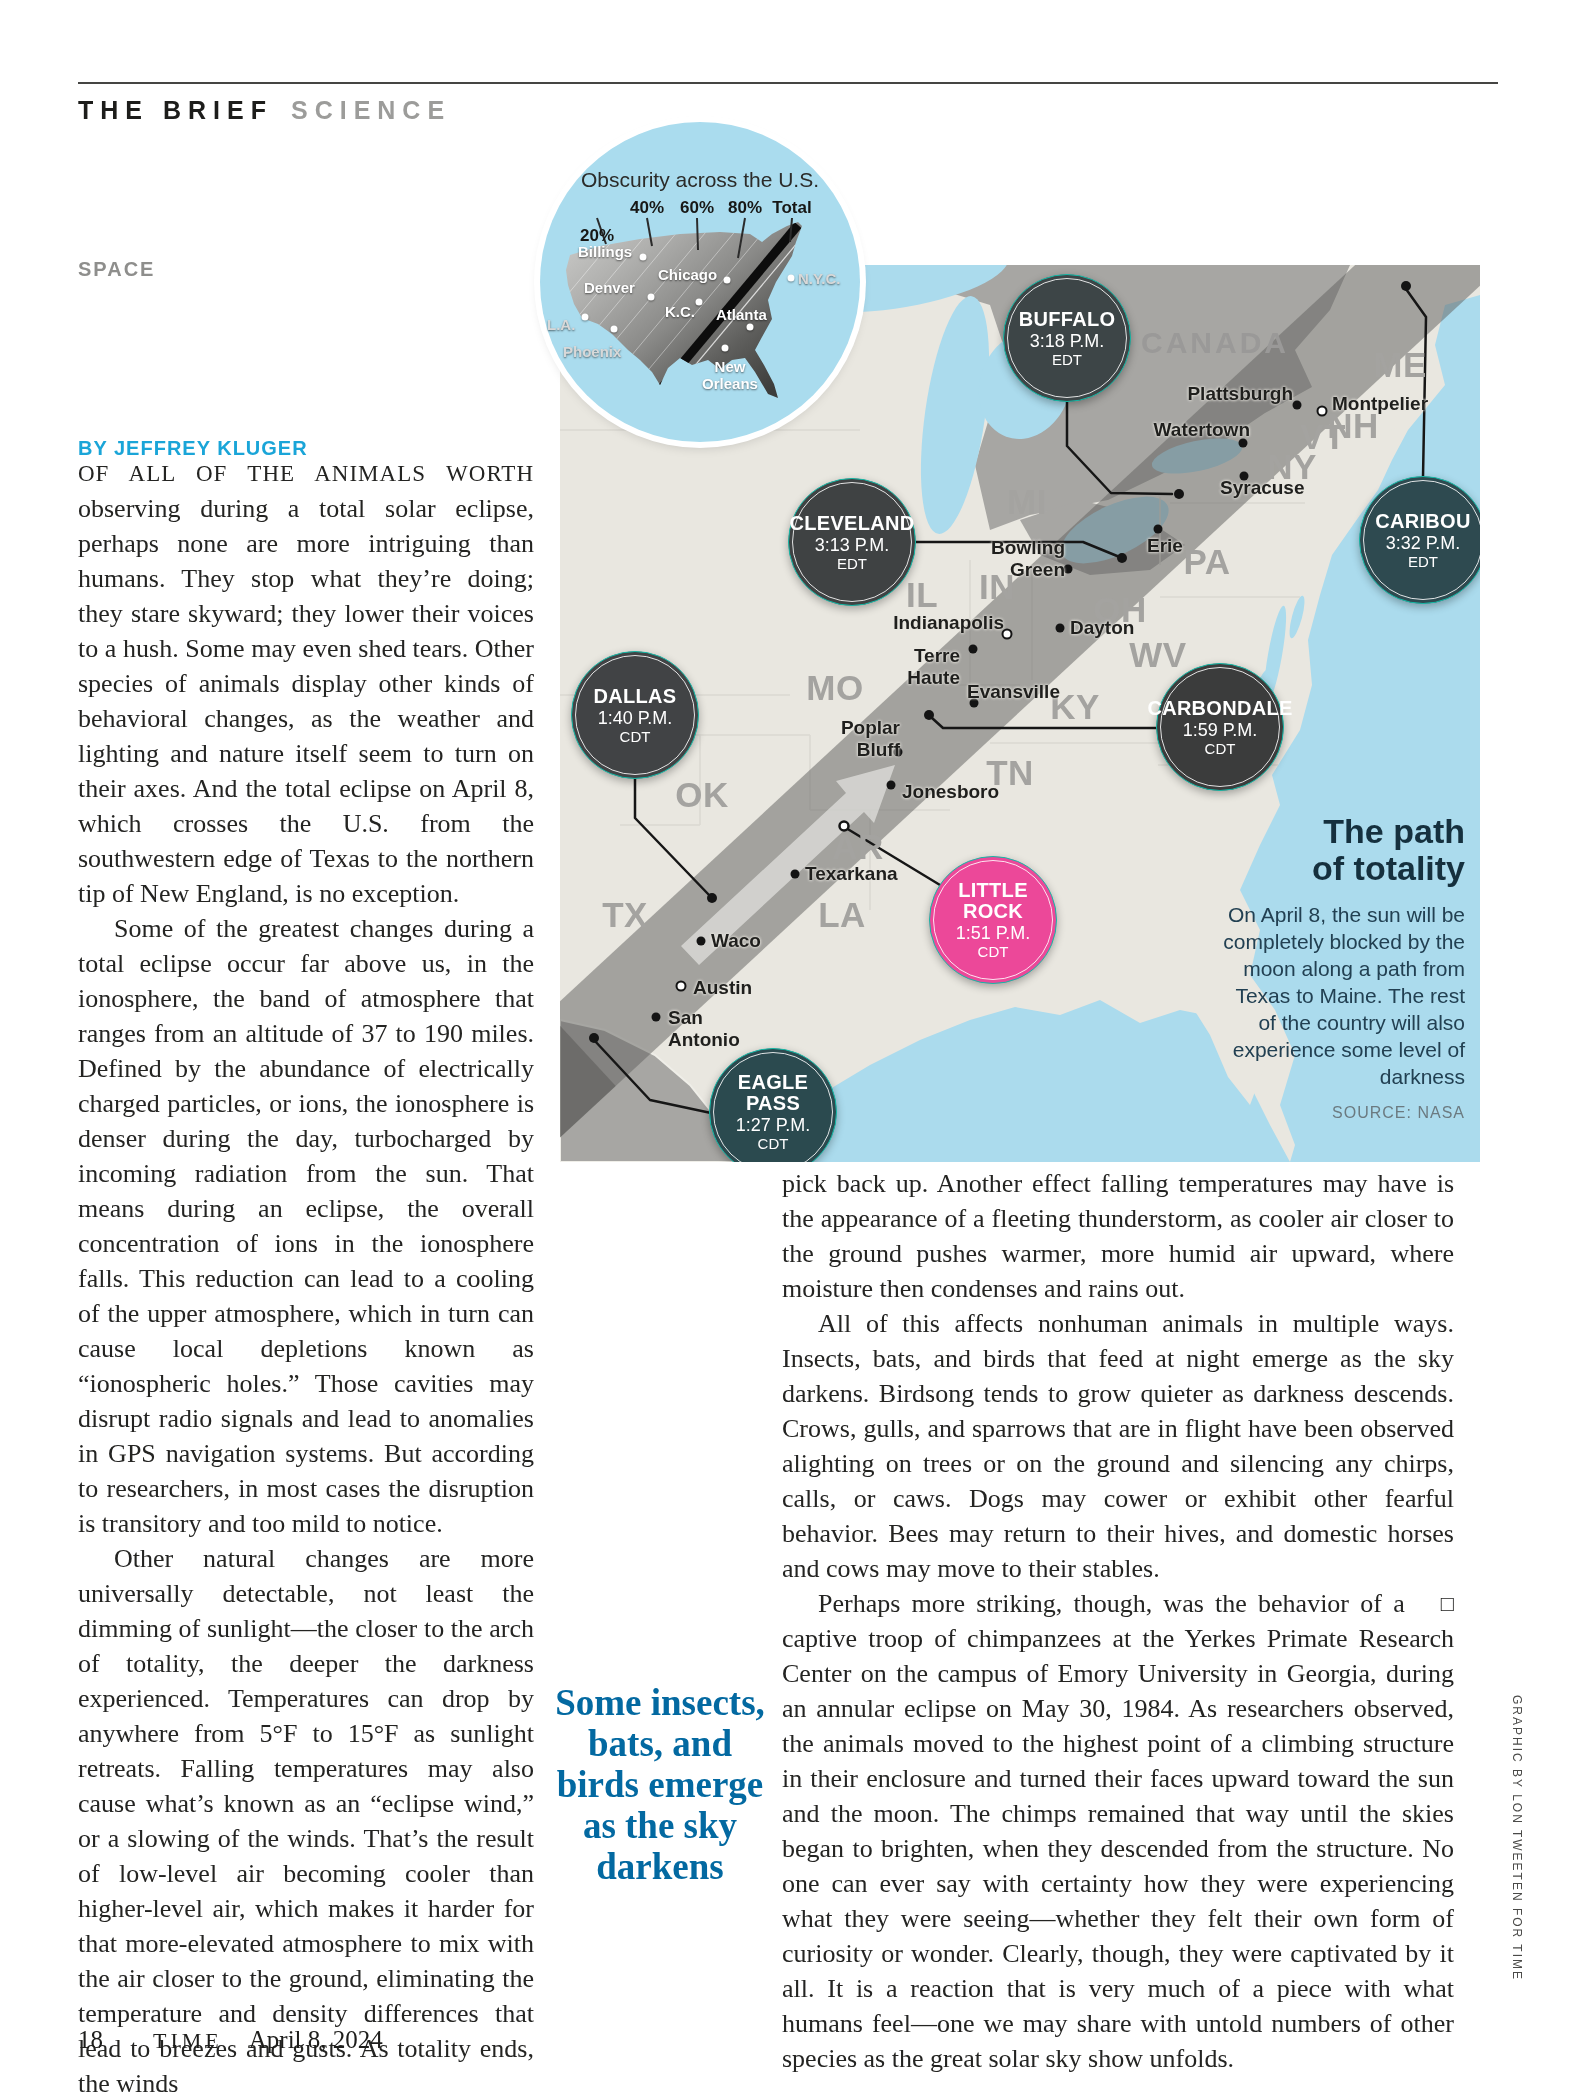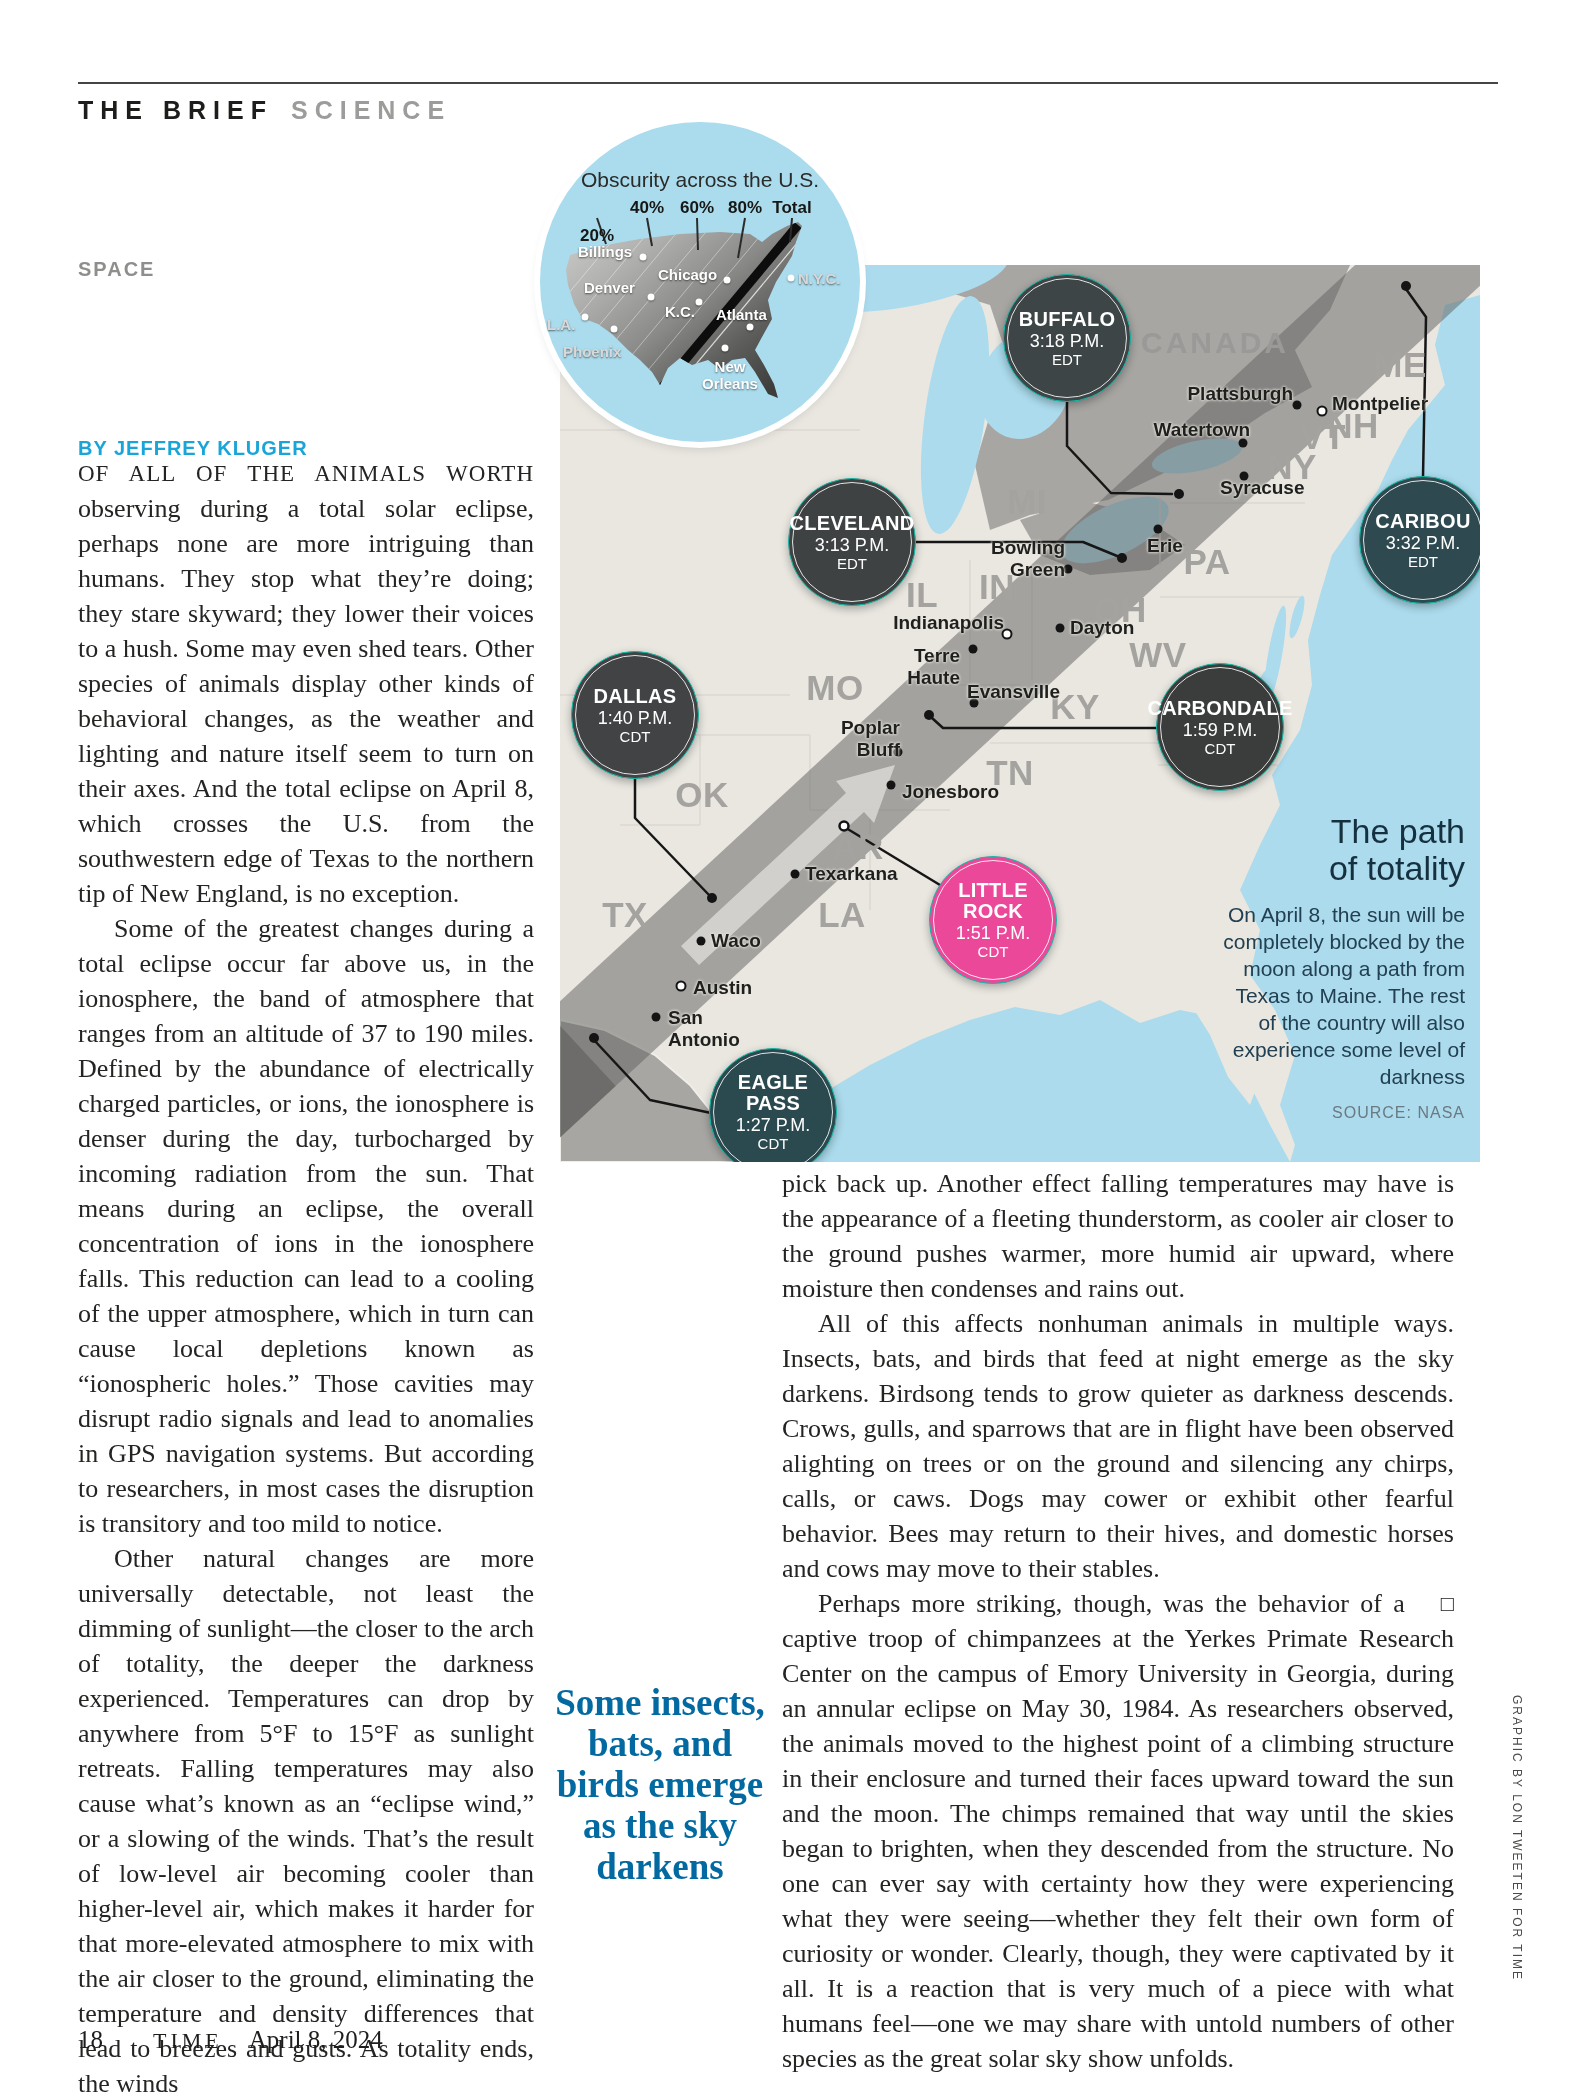--- a/index.html
+++ b/index.html
@@ -58,21 +58,21 @@
            display:flex;flex-direction:column;align-items:center;justify-content:center;
            font-family:"Liberation Sans","DejaVu Sans",sans-serif;color:#fff;text-align:center;}
   .callout::before{content:'';position:absolute;left:3px;top:3px;right:3px;bottom:3px;
            border:1.5px solid rgba(255,255,255,0.85);border-radius:50%;}
   .c-city{font-weight:bold;font-size:20px;line-height:21px;letter-spacing:0.3px;white-space:pre-line;}
   .c-time{font-size:18px;line-height:22px;}
   .c-zone{font-size:15px;line-height:16px;}
 
   .panel{position:absolute;left:655px;top:548px;width:250px;text-align:right;
          font-family:"Liberation Sans","DejaVu Sans",sans-serif;}
-  .panel-title{font-weight:normal;font-size:34px;line-height:37px;color:#15303e;white-space:pre-line;text-align:right;}
+  .panel-title{font-weight:bold;font-size:34px;line-height:37px;color:#15303e;white-space:pre-line;text-align:right;}
   .panel-body{margin-top:14px;font-size:21px;line-height:27px;color:#224052;}
   .panel-source{margin-top:14px;font-size:16px;letter-spacing:1px;color:#6b7a80;}
 
   
   #inset{position:absolute;left:540px;top:122px;width:320px;height:320px;border-radius:50%;
          background:#aadcee;box-shadow:0 0 0 6px #fff,0 5px 12px rgba(0,0,0,0.18);}
   #inset svg{position:absolute;left:0;top:0;}
   .inset-title{position:absolute;left:160px;top:46px;transform:translateX(-50%);white-space:nowrap;
          font-family:"Liberation Sans","DejaVu Sans",sans-serif;font-size:21px;color:#2b2b29;}
   .inset-legend{position:absolute;top:76px;transform:translateX(-50%);

